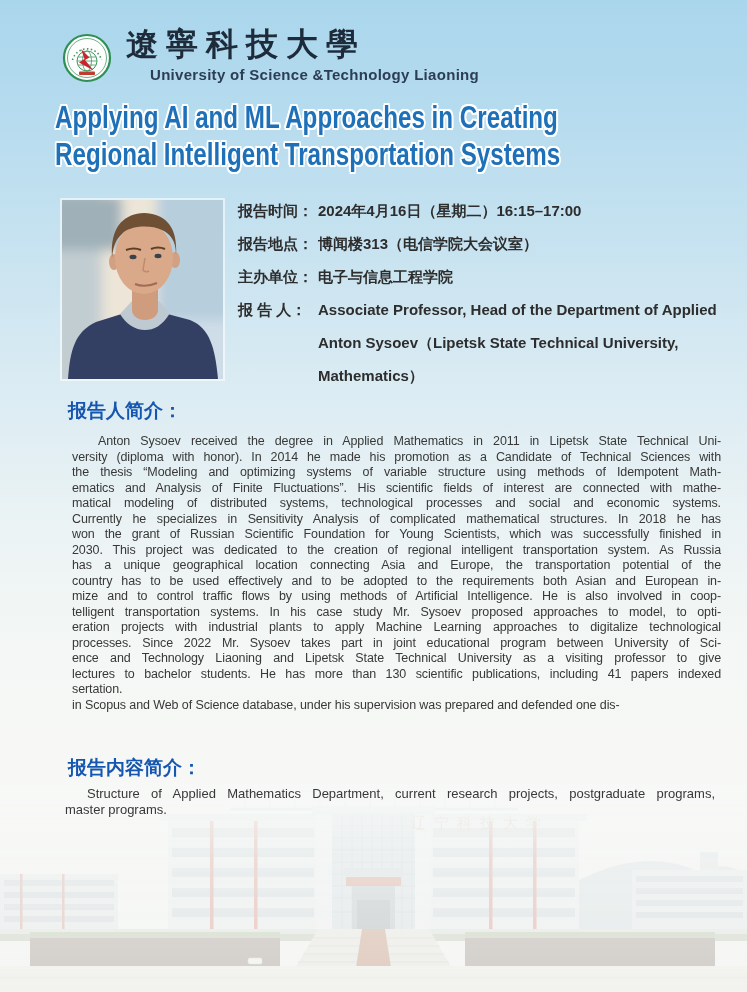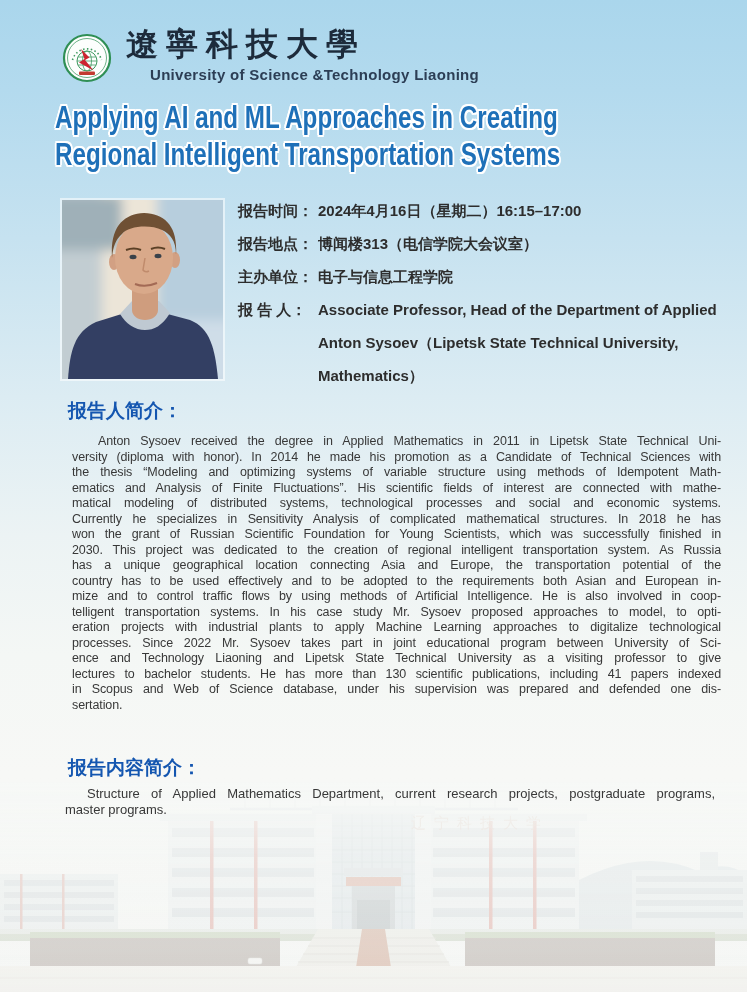--- a/index.html
+++ b/index.html
@@ -278,22 +278,22 @@
       <div class="bio-line">won the grant of Russian Scientific Foundation for Young Scientists, which was successfully finished in</div>
       <div class="bio-line">2030. This project was dedicated to the creation of regional intelligent transportation system. As Russia</div>
       <div class="bio-line">has a unique geographical location connecting Asia and Europe, the transportation potential of the</div>
       <div class="bio-line">country has to be used effectively and to be adopted to the requirements both Asian and European in-</div>
       <div class="bio-line">mize and to control traffic flows by using methods of Artificial Intelligence. He is also involved in coop-</div>
       <div class="bio-line">telligent transportation systems. In his case study Mr. Sysoev proposed approaches to model, to opti-</div>
       <div class="bio-line">eration projects with industrial plants to apply Machine Learning approaches to digitalize technological</div>
       <div class="bio-line">processes. Since 2022 Mr. Sysoev takes part in joint educational program between University of Sci-</div>
       <div class="bio-line">ence and Technology Liaoning and Lipetsk State Technical University as a visiting professor to give</div>
       <div class="bio-line">lectures to bachelor students. He has more than 130 scientific publications, including 41 papers indexed</div>
+      <div class="bio-line">sertation.</div>
       <div class="bio-line">in Scopus and Web of Science database, under his supervision was prepared and defended one dis-</div>
-      <div class="bio-line">sertation.</div>
     </div>
 
   <h2 class="section-heading content-heading">报告内容简介：</h2>
   <div class="content-text">
       <div class="content-line">Structure of Applied Mathematics Department, current research projects, postgraduate programs,</div>
       <div class="content-line">master programs.</div>
     </div>
 
 </div>
 

